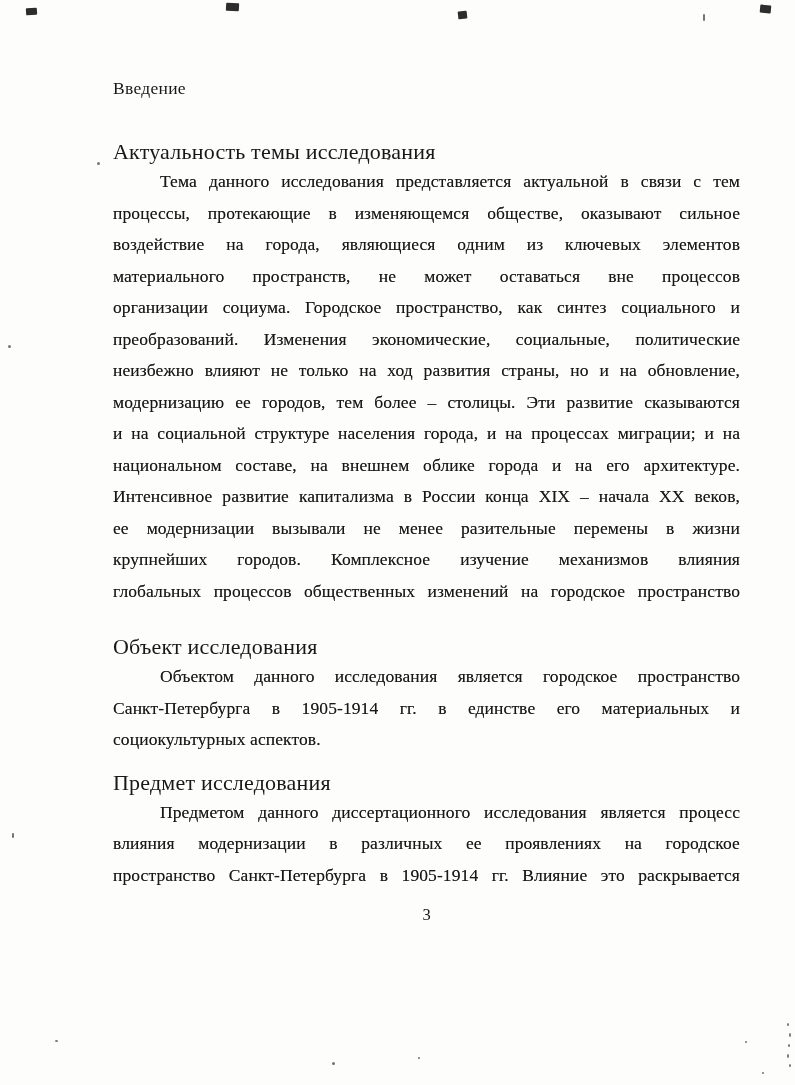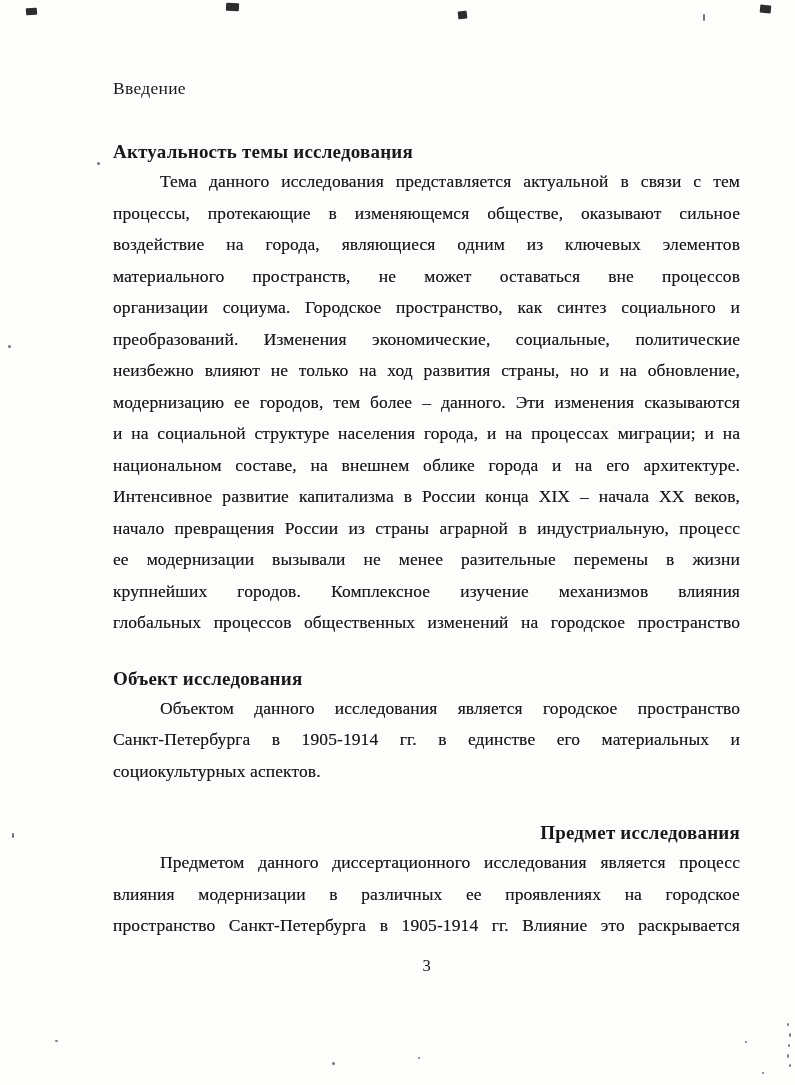--- a/index.html
+++ b/index.html
@@ -15,28 +15,28 @@
     padding:0 55px 0 113px;
     position:relative;
   }
   .doc-title{
     padding-top:76px;
     font-size:17.5px;
     line-height:24px;
     letter-spacing:0.3px;
   }
   .doc-section .heading{
-    font-weight:bold;
-    font-size:19px;
+    font-weight:normal;
+    font-size:22px;
     line-height:24px;
     letter-spacing:0.2px;
   }
   .doc-section:nth-child(1) .heading{margin-top:40px;}
   .doc-section:nth-child(2) .heading{margin-top:28px;}
-  .doc-section:nth-child(3) .heading{margin-top:34px;text-align:right;}
+  .doc-section:nth-child(3) .heading{margin-top:15px;}
   .paragraph{margin-top:2px;}
   .line{
     font-size:17.5px;
     line-height:31.5px;
     white-space:normal;
     text-align:justify;
     text-align-last:justify;
     letter-spacing:0.1px;
     text-shadow:0 0 0.4px rgba(20,20,20,0.55);
   }
@@ -81,25 +81,24 @@
       <section class="doc-section">
         <div class="heading">Актуальность темы исследования</div>
         <div class="paragraph">
           <div class="line indent">Тема данного исследования представляется актуальной в связи с тем</div>
           <div class="line">процессы, протекающие в изменяющемся обществе, оказывают сильное</div>
           <div class="line">воздействие на города, являющиеся одним из ключевых элементов</div>
           <div class="line">материального пространств, не может оставаться вне процессов</div>
           <div class="line">организации социума. Городское пространство, как синтез социального и</div>
           <div class="line">преобразований. Изменения экономические, социальные, политические</div>
           <div class="line">неизбежно влияют не только на ход развития страны, но и на обновление,</div>
-          <div class="line">модернизацию ее городов, тем более – данного. Эти изменения сказываются</div>
+          <div class="line">модернизацию ее городов, тем более – столицы. Эти развитие сказываются</div>
           <div class="line">и на социальной структуре населения города, и на процессах миграции; и на</div>
           <div class="line">национальном составе, на внешнем облике города и на его архитектуре.</div>
           <div class="line">Интенсивное развитие капитализма в России конца XIX – начала XX веков,</div>
-          <div class="line">начало превращения России из страны аграрной в индустриальную, процесс</div>
           <div class="line">ее модернизации вызывали не менее разительные перемены в жизни</div>
           <div class="line">крупнейших городов. Комплексное изучение механизмов влияния</div>
           <div class="line">глобальных процессов общественных изменений на городское пространство</div>
         </div>
       </section>
       <section class="doc-section">
         <div class="heading">Объект исследования</div>
         <div class="paragraph">
           <div class="line indent">Объектом данного исследования является городское пространство</div>
           <div class="line">Санкт-Петербурга в 1905-1914 гг. в единстве его материальных и</div>

